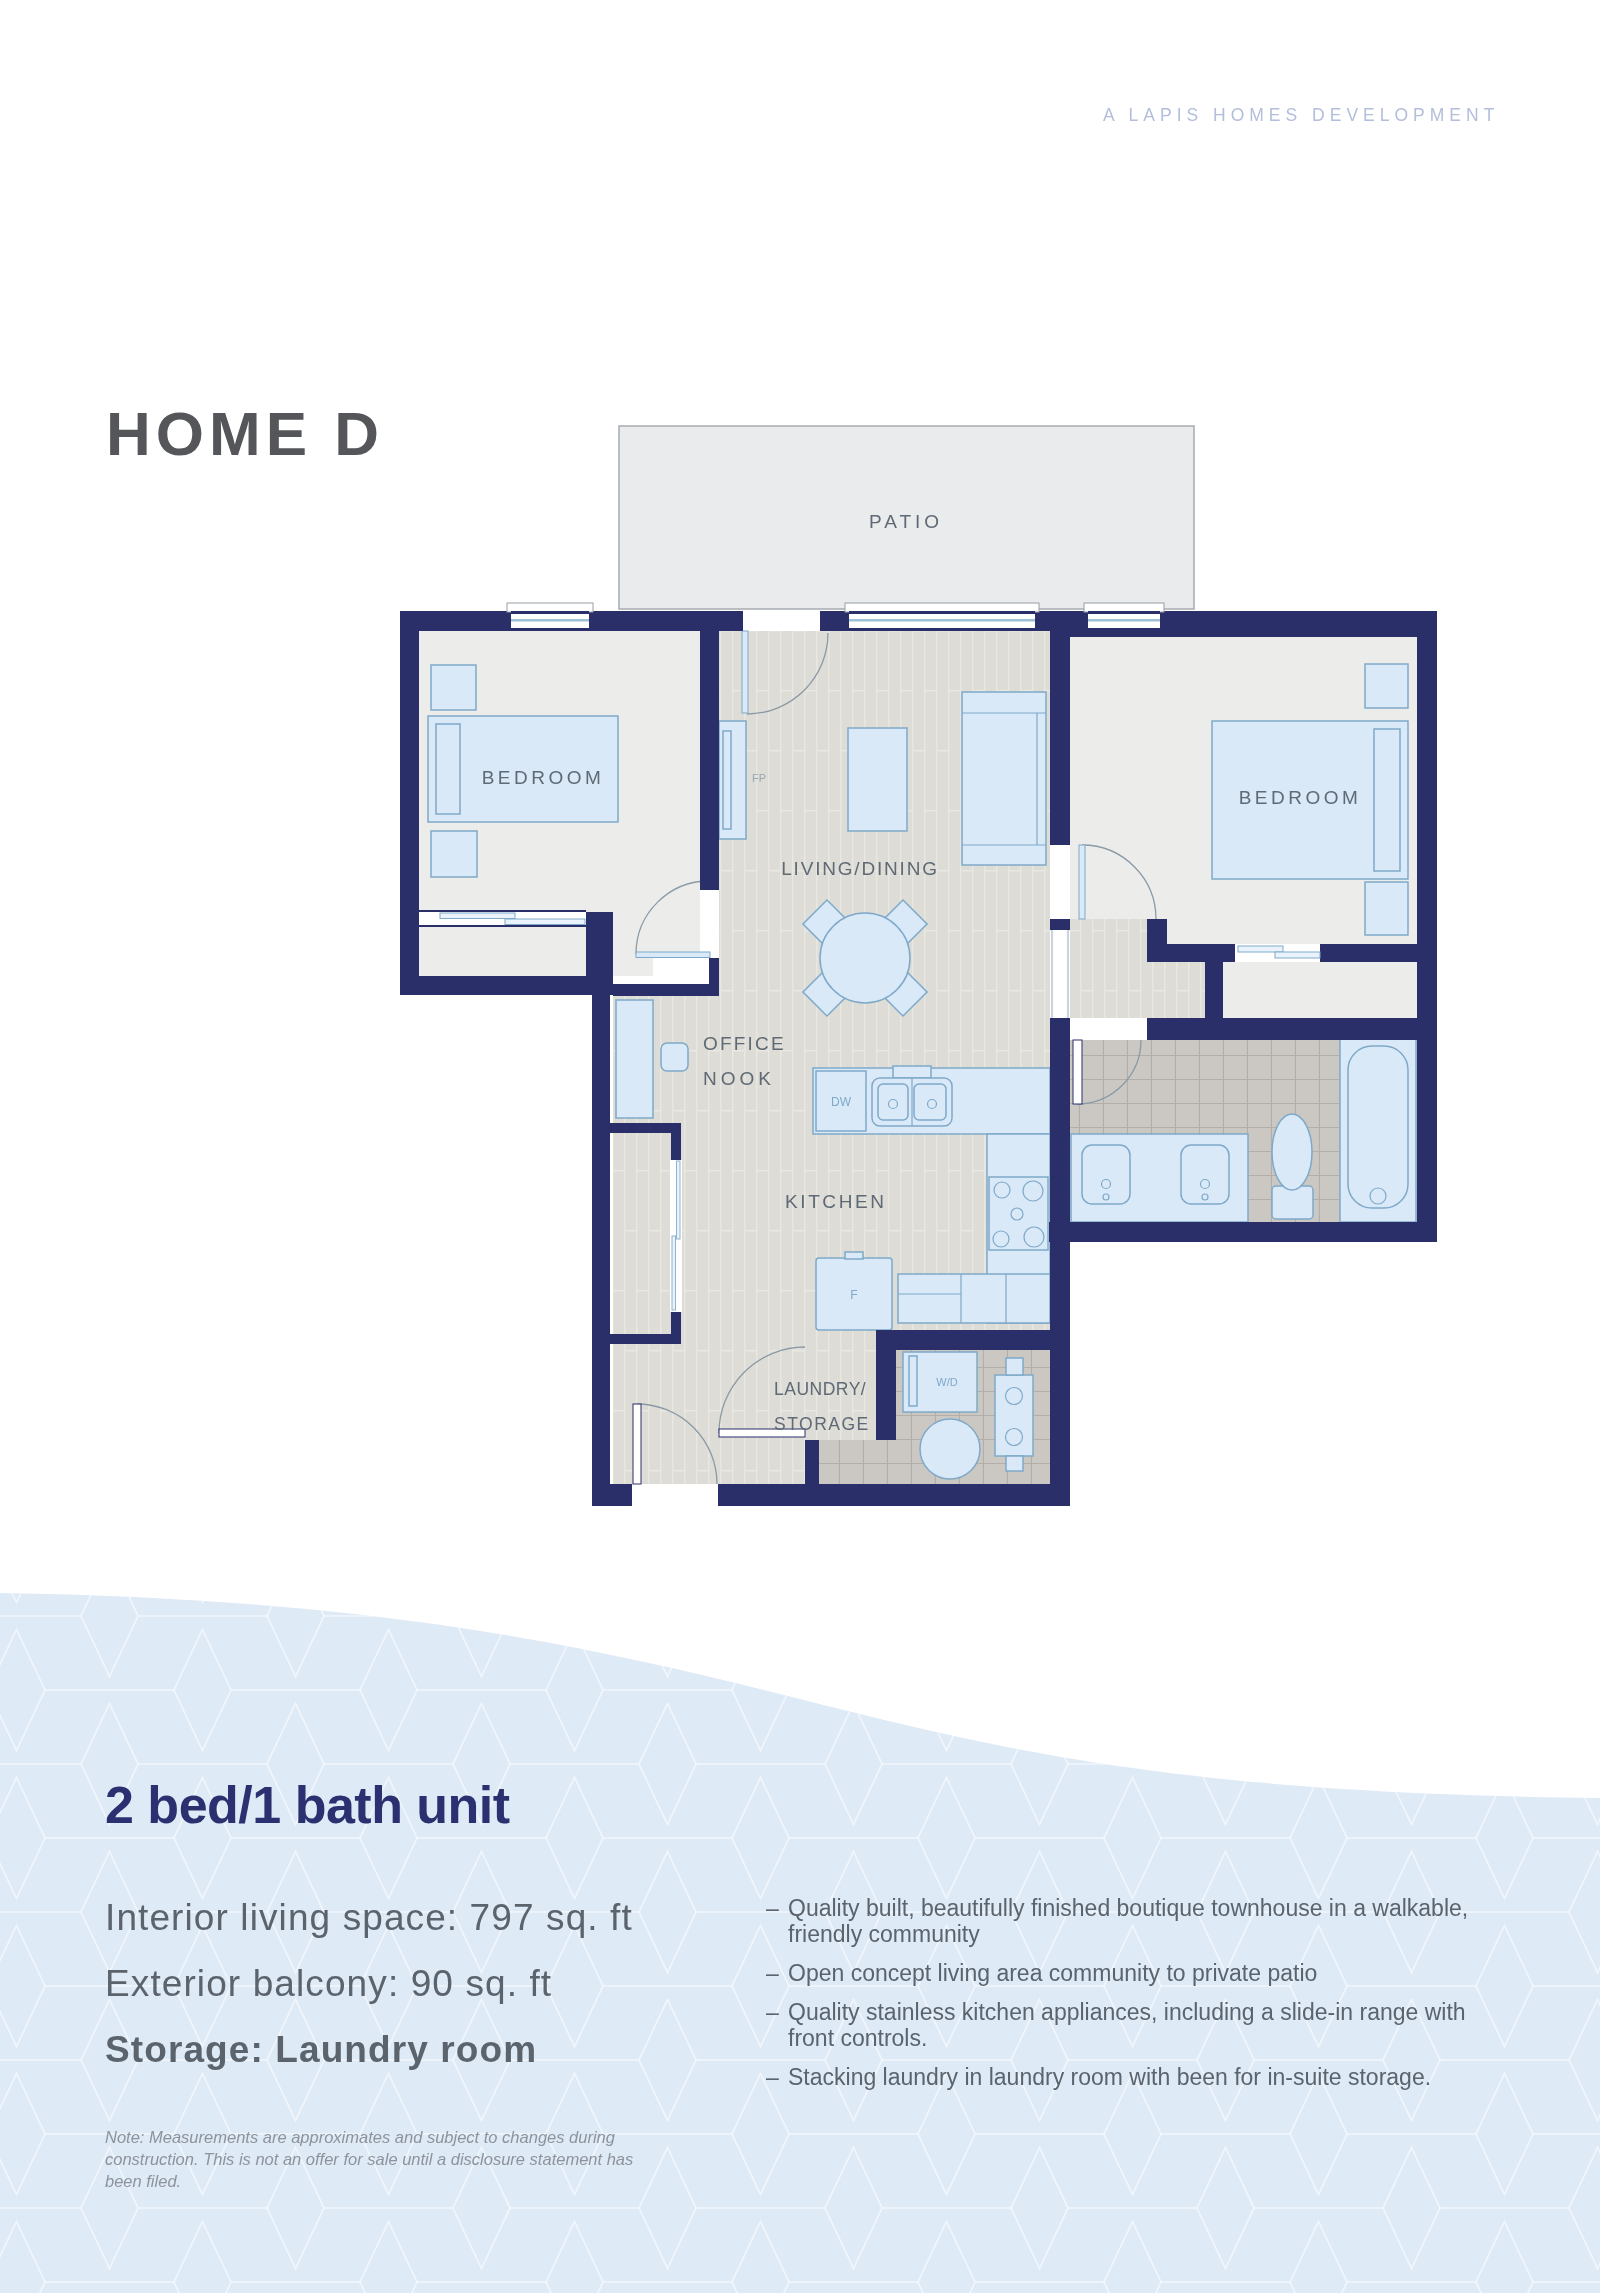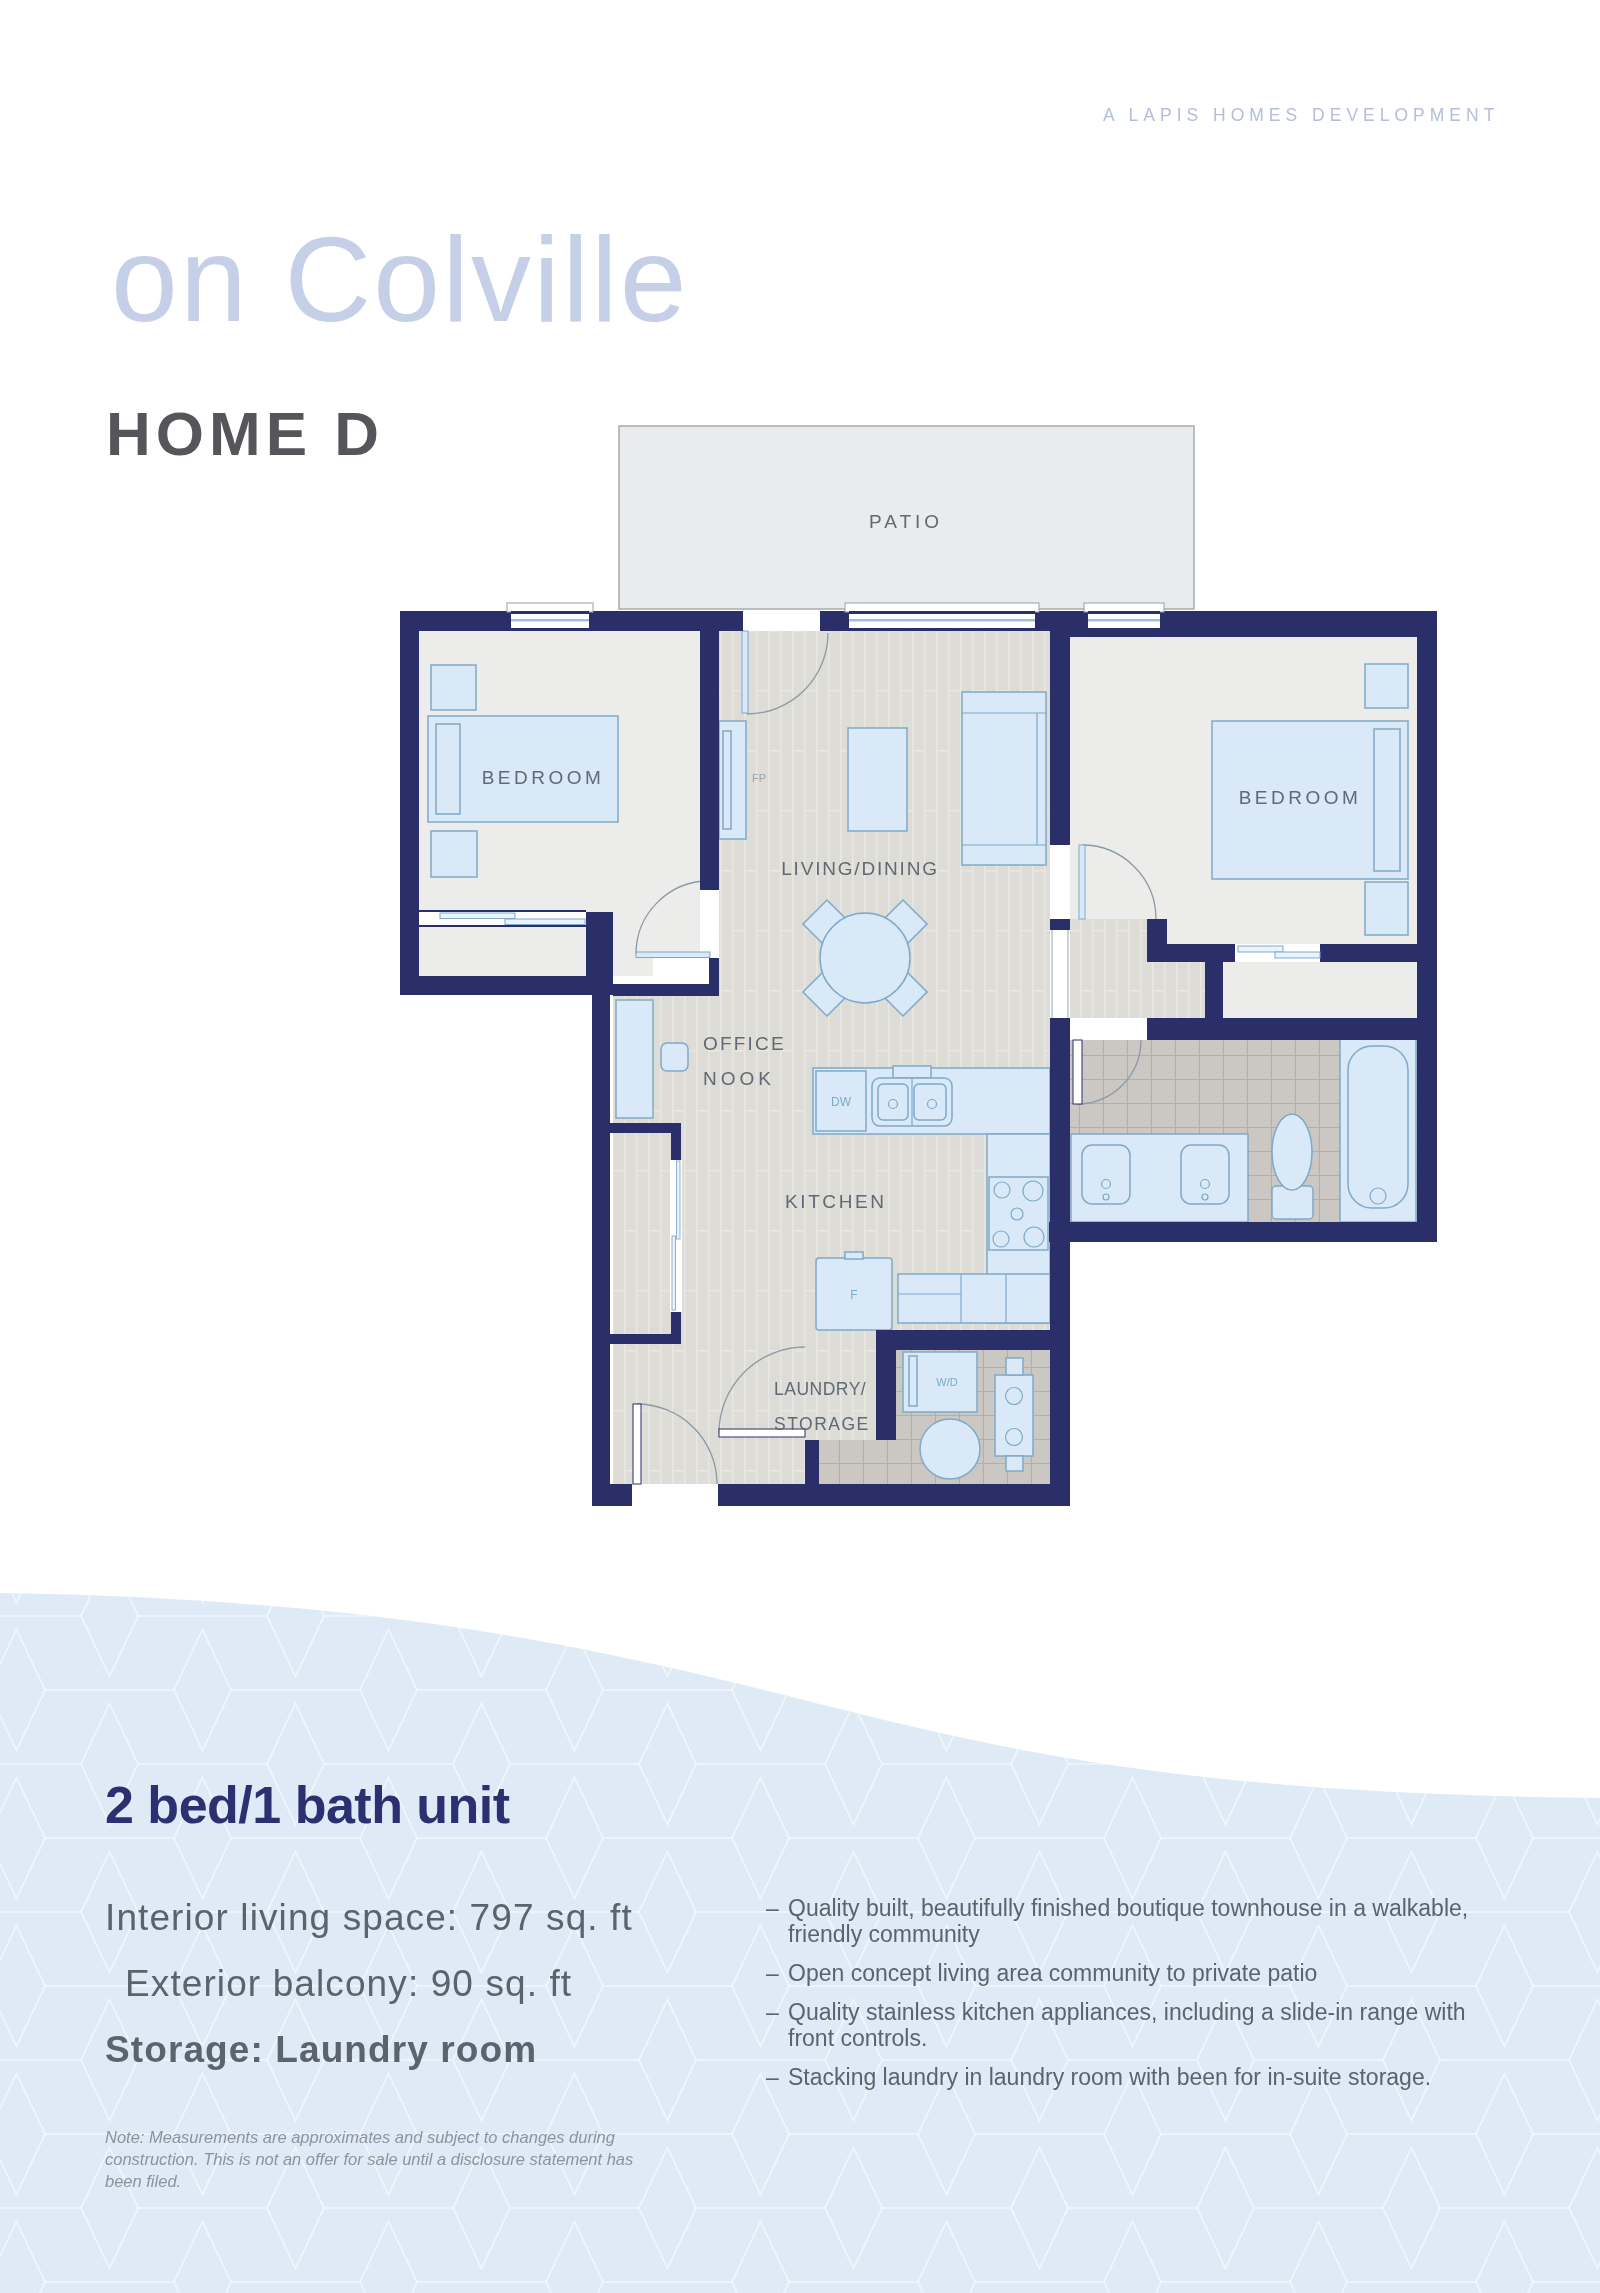--- a/index.html
+++ b/index.html
@@ -30,21 +30,20 @@
 <path d="M139.5,-60.5 L168,0 L139.5,60.5 L111,0 Z"></path>
 <path d="M139.5,87.5 L168,148 L139.5,208.5 L111,148 Z"></path>
 <path d="M0,74 L18,74 M75,74 L186,74 M0,0 L111,0 M168,0 L186,0 M0,148 L111,148 M168,148 L186,148"></path>
 </g>
 </pattern>
 </defs>
 <path d="M0,1593 C380,1599 590,1646 800,1699 C1010,1752 1180,1793 1600,1798 L1600,2293 L0,2293 Z" fill="#dfeaf7"></path>
 <path d="M0,1593 C380,1599 590,1646 800,1699 C1010,1752 1180,1793 1600,1798 L1600,2293 L0,2293 Z" fill="url(#cubes)"></path>
 </svg>
 
-<div class="abs t2">on Colville</div>
 <div class="abs lapis">A LAPIS HOMES DEVELOPMENT</div>
 <div class="abs homed">HOME D</div>
 
 <svg id="plan" width="1600" height="2293" viewBox="0 0 1600 2293">
 <defs>
 <pattern id="plank" width="24" height="120" patternUnits="userSpaceOnUse">
 <rect width="24" height="120" fill="#dddcd6"></rect>
 <g stroke="#e9e7e2" stroke-width="1.5" fill="none">
 <path d="M0.75,0 L0.75,120 M12.75,0 L12.75,120 M0,30.75 L12,30.75 M12,90.75 L24,90.75"></path>
 </g>
@@ -257,21 +256,21 @@
 <g fill="#9aa7b3" font-size="11">
 <text x="752" y="782">FP</text>
 <text x="841" y="1106" text-anchor="middle" fill="#7fa9c9" font-size="12">DW</text>
 <text x="854" y="1299" text-anchor="middle" fill="#7fa9c9" font-size="12">F</text>
 <text x="947" y="1386" text-anchor="middle" fill="#7fa9c9" font-size="11">W/D</text>
 </g>
 </svg>
 
 <div class="abs h2b">2 bed/1 bath unit</div>
 <div class="abs stat" style="top:1899px;">Interior living space: 797 sq. ft</div>
-<div class="abs stat" style="top:1965px;margin-left:20px;">Exterior balcony: 90 sq. ft</div>
+<div class="abs stat" style="top:1965px;">Exterior balcony: 90 sq. ft</div>
 <div class="abs stat" style="top:2031px;font-weight:bold;">Storage: Laundry room</div>
 <div class="abs bullets">
 <div class="bullet">
         <span class="d">–</span>
         <span>Quality built, beautifully finished boutique townhouse in a walkable,<br>friendly community</span>
       </div>
 <div class="bullet">
         <span class="d">–</span>
         <span>Open concept living area community to private patio</span>
       </div>

